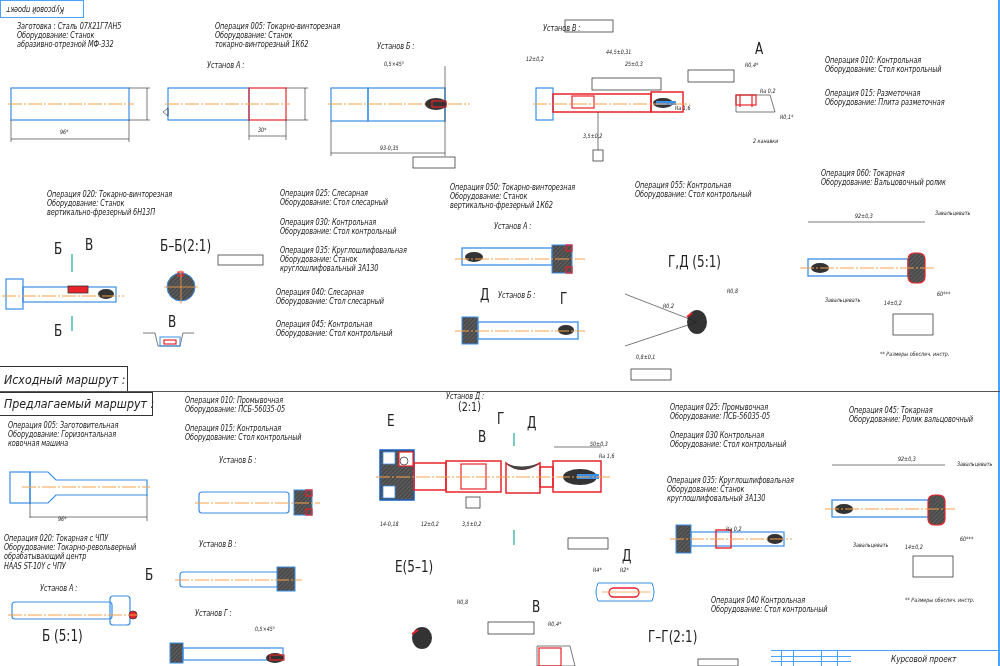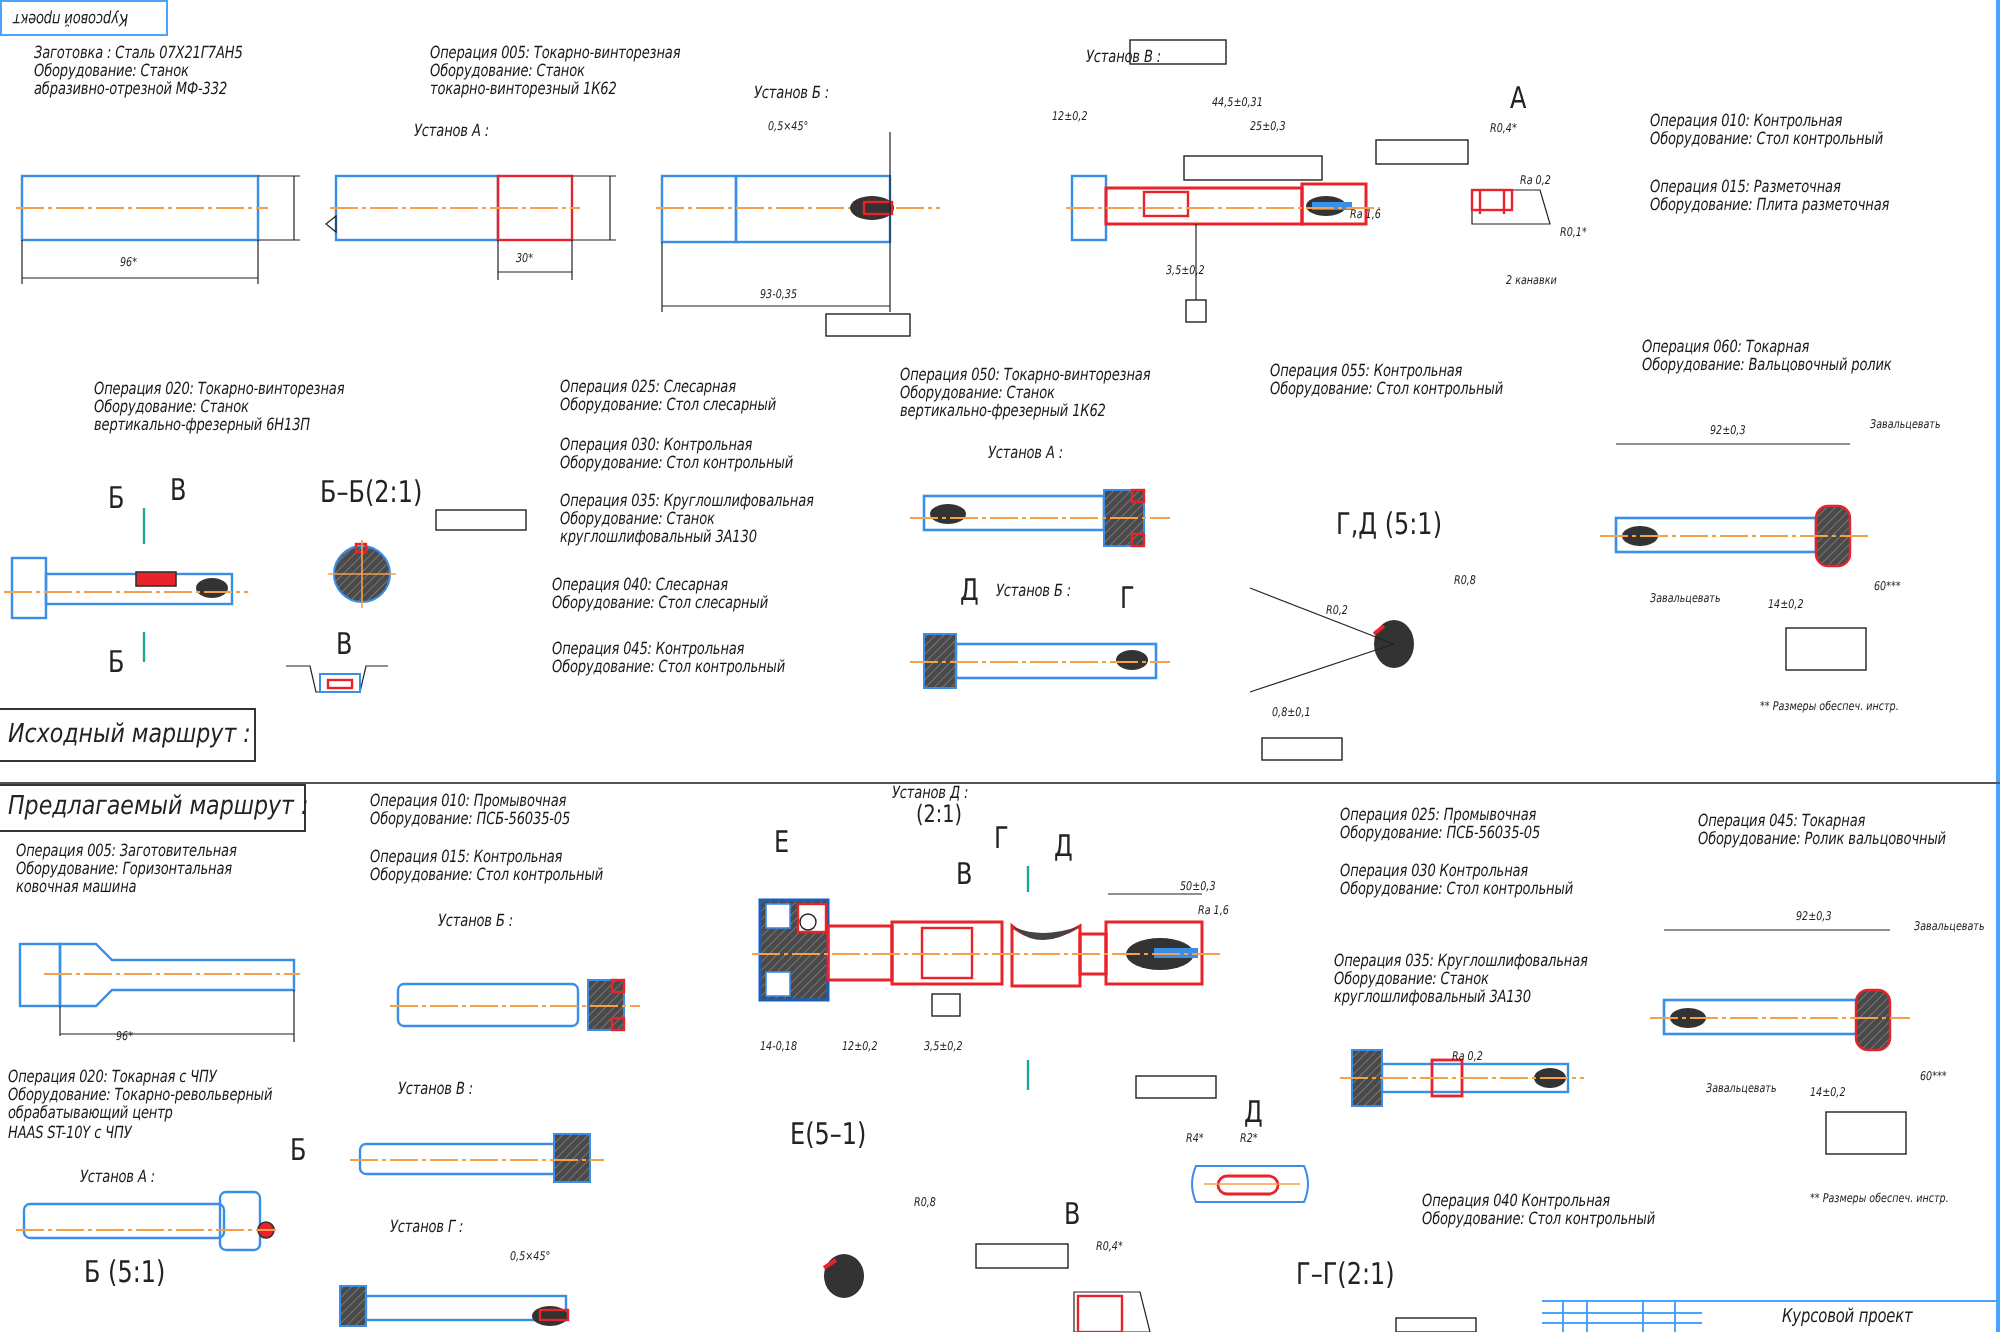--- a/index.html
+++ b/index.html
@@ -91,21 +91,21 @@
 <div class="lbl" style="left:755px;top:40px;">А</div>
 <div class="lbl" style="left:160px;top:237px;">Б–Б(2:1)</div>
 <div class="lbl" style="left:168px;top:313px;">В</div>
 <div class="lbl" style="left:668px;top:253px;">Г,Д (5:1)</div>
 <div class="lbl" style="left:54px;top:240px;">Б</div>
 <div class="lbl" style="left:85px;top:236px;">В</div>
 <div class="lbl" style="left:54px;top:322px;">Б</div>
 <div class="lbl" style="left:480px;top:286px;">Д</div>
 <div class="lbl" style="left:560px;top:290px;">Г</div>
 
-<div class="box" style="left:-1px;top:354px;width:127px;height:25px;">
+<div class="box" style="left:-1px;top:366px;width:127px;height:25px;">
   <div class="route" style="left:4px;top:5px;">Исходный маршрут :</div>
 </div>
 <div style="position:absolute;left:0;top:391px;width:1000px;height:1px;background:#555;"></div>
 <div class="box" style="left:-1px;top:392px;width:152px;height:22px;">
   <div class="route" style="left:4px;top:3px;">Предлагаемый маршрут :</div>
 </div>
 
 <div class="t" style="left:8px;top:421px;">
   <div>Операция 005: Заготовительная</div>
   <div>Оборудование: Горизонтальная</div>

